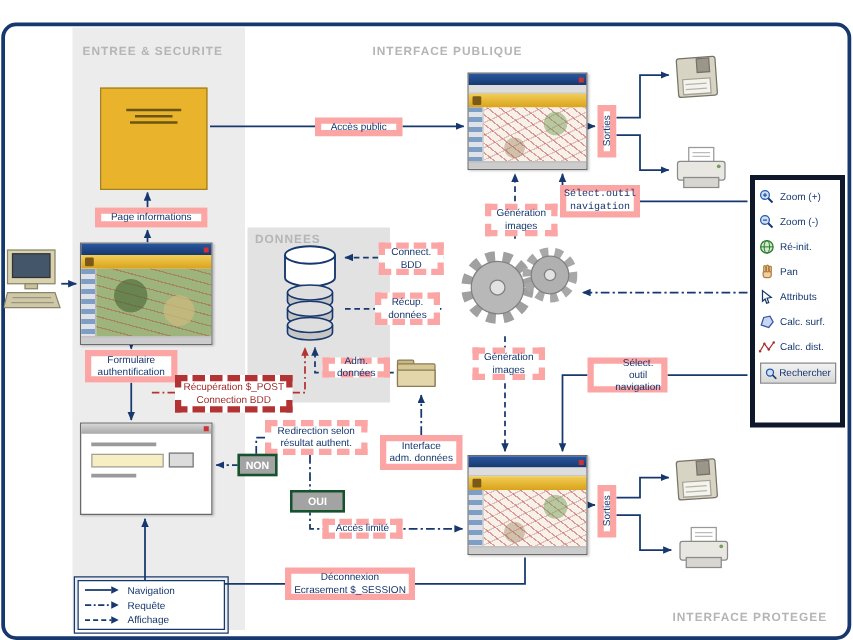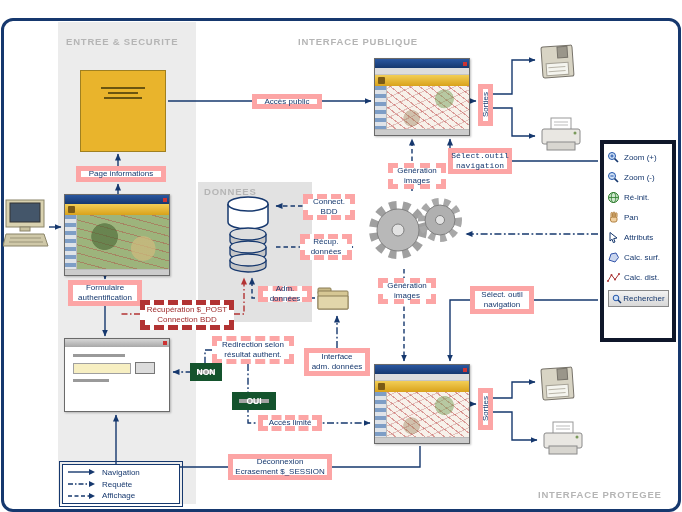--- a/index.html
+++ b/index.html
@@ -17,21 +17,21 @@
             background:#10376b;border-radius:12px 8px 8px 12px;display:flex;
             align-items:center;gap:16px;padding-left:18px;box-sizing:border-box;color:#fff;}
   .titlebar .fig{font-weight:bold;font-style:italic;font-size:12px;}
   .titlebar .txt{font-weight:bold;font-size:12px;}
   .box{position:absolute;z-index:3;background:#fff;border:5px solid #fca5a5;
        color:#16386e;font-size:8px;line-height:1.2;display:flex;align-items:center;
        justify-content:center;text-align:center;white-space:pre-line;box-sizing:border-box;}
   .box.dashed{border-style:dashed;}
   .box.red{border-color:#b23333;color:#9e2b2b;border-style:dashed;}
   .box.vertical{writing-mode:vertical-rl;transform:rotate(180deg);}
-  .tag{position:absolute;z-index:3;background:#a3a3a3;border:7px solid #14532d;
+  .tag{position:absolute;z-index:3;background:#a3a3a3;border:2px solid #14532d;
        color:#fff;font-size:8.5px;font-weight:bold;display:flex;align-items:center;
        justify-content:center;box-sizing:border-box;}
   .icon-wrap{position:absolute;z-index:3;}
   .yellow-page{position:absolute;z-index:3;left:80px;top:70px;width:86px;height:82px;
        background:#e9b42c;border:1px solid #a08020;display:flex;flex-direction:column;
        align-items:center;padding-top:16px;gap:3px;box-sizing:border-box;}
   .yellow-page i{display:block;height:2px;background:#6b5510;}
   
   .win{position:absolute;z-index:3;border:1px solid #6a6a6a;background:#fff;
        display:flex;flex-direction:column;box-shadow:1px 1px 2px rgba(0,0,0,.25);
@@ -338,21 +338,21 @@
   <div class="icon-wrap" style="left:316px;top:284px;">
     <svg width="34" height="28">
       <rect x="2" y="4" width="13" height="6" rx="1" fill="#c8b987" stroke="#8a7d55"></rect>
       <rect x="2" y="7" width="30" height="18" rx="1" fill="#d6c794" stroke="#8a7d55"></rect>
       <path d="M2,12 L32,12 L32,25 L2,25 Z" fill="#e2d6aa" stroke="#8a7d55"></path>
     </svg>
   </div>
 
   <div class="box dashed" style="left:378px;top:278px;width:58px;height:26px;">Génération
 images</div>
-  <div class="box" style="left:470px;top:286px;width:64px;height:28px;">Sélect. outil
+  <div class="box" style="left:470px;top:286px;width:64px;height:28px;padding-left:17px;">Sélect. outil
 navigation</div>
 
   <div class="box red" style="left:140px;top:300px;width:94px;height:30px;">Récupération $_POST
 Connection BDD</div>
   <div class="box dashed" style="left:212px;top:336px;width:82px;height:28px;">Redirection selon
 résultat authent.</div>
   <div class="box" style="left:304px;top:348px;width:66px;height:28px;">Interface
 adm. données</div>
 
   <div class="win" style="left:64px;top:338px;width:106px;height:74px;">

